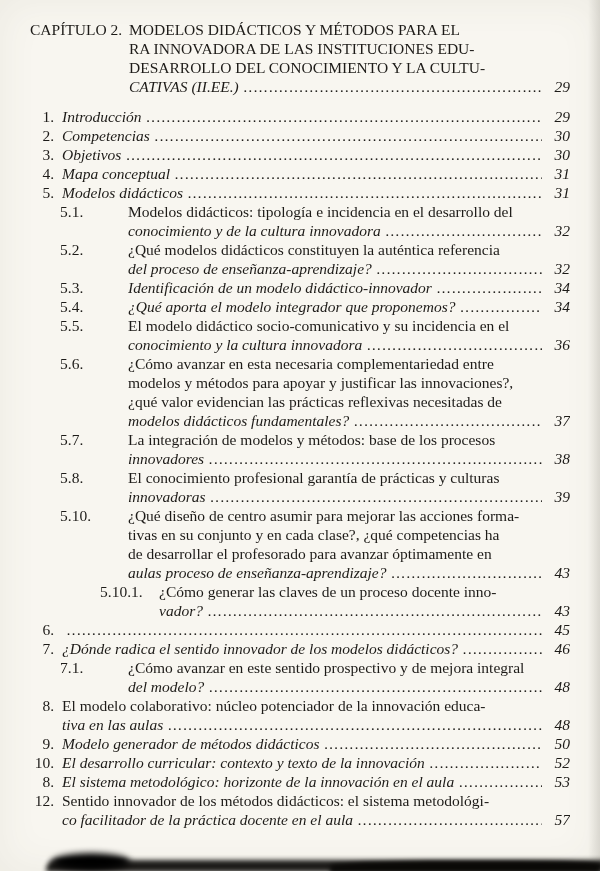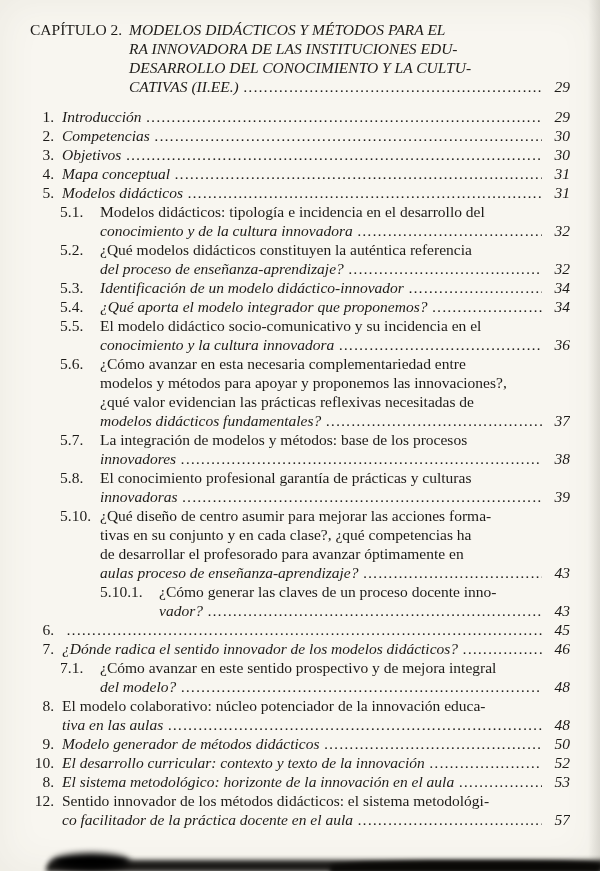--- a/index.html
+++ b/index.html
@@ -18,36 +18,36 @@
   .page {
     position: relative;
     width: 100%; height: 100%;
     padding: 20px 30px 16px 30px;
     box-shadow: inset 0 0 40px rgba(90,80,60,0.07);
   }
   
   .chapter { display:flex; align-items:flex-start; margin-bottom: 11px; }
   .ch-label { flex:0 0 99px; white-space:nowrap; }
   .ch-body { flex:1 1 auto; min-width:0; }
-  .ch-line { white-space:nowrap;font-style:italic; }
+  .ch-line { white-space:nowrap; }
   .lastline { display:flex; align-items:baseline; overflow:hidden;font-style:italic; }
   .lastline .t { flex:0 0 auto; white-space:nowrap; }
   .leader { flex:1 1 0; min-width:0; overflow:hidden; white-space:nowrap; margin:0 6px 0 5px; }
   .leader::after {
     content: "..............................................................................................................................................";
     letter-spacing: 1.2px;
   }
   .pg { flex:0 0 auto; width:22px; text-align:right; white-space:nowrap; }
   
   .entry { display:flex; align-items:flex-start; }
   .num { flex:0 0 auto; white-space:nowrap; }
   .body { flex:1 1 auto; min-width:0; }
   .line { white-space:nowrap; }
   .lvl0 .num { width:24px; text-align:right; margin-right:8px; }
-  .lvl1 { margin-left:30px; }
+  .lvl1 { margin-left:30px;gap:28px; }
   .lvl1 .num { width:38px; text-align:left; margin-right:2px; }
   .lvl2 { margin-left:70px; }
   .lvl2 .num { width:55px; text-align:left; margin-right:4px; }
   
   .edge-shade {
     position:absolute; top:0; right:0; width:12px; height:100%;
     background: linear-gradient(to left, rgba(40,35,25,0.12), rgba(0,0,0,0));
     pointer-events:none;
   }
   .scan-band {
@@ -184,21 +184,21 @@
             <span class="t">conocimiento y la cultura innovadora</span>
             <span class="leader"></span>
             <span class="pg">36</span>
           </div>
         </div>
       </div>
       <div class="entry lvl1">
         <span class="num">5.6.</span>
         <div class="body">
           <div class="line">¿Cómo avanzar en esta necesaria complementariedad entre</div>
-          <div class="line">modelos y métodos para apoyar y proponemos las innovaciones?,</div>
+          <div class="line">modelos y métodos para apoyar y justificar las innovaciones?,</div>
           <div class="line">¿qué valor evidencian las prácticas reflexivas necesitadas de</div>
           <div class="lastline">
             <span class="t">modelos didácticos fundamentales?</span>
             <span class="leader"></span>
             <span class="pg">37</span>
           </div>
         </div>
       </div>
       <div class="entry lvl1">
         <span class="num">5.7.</span>

